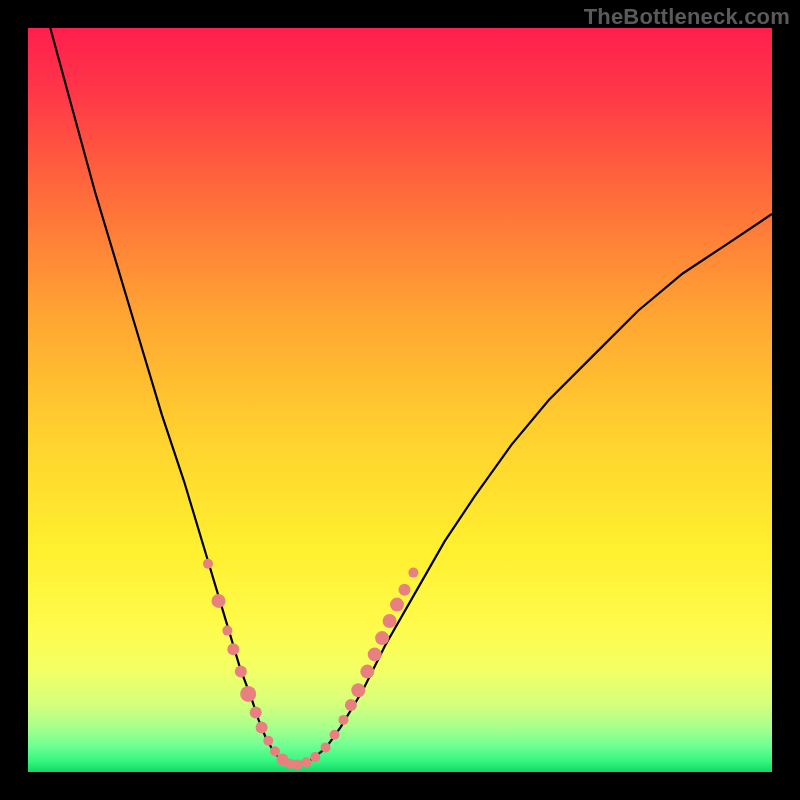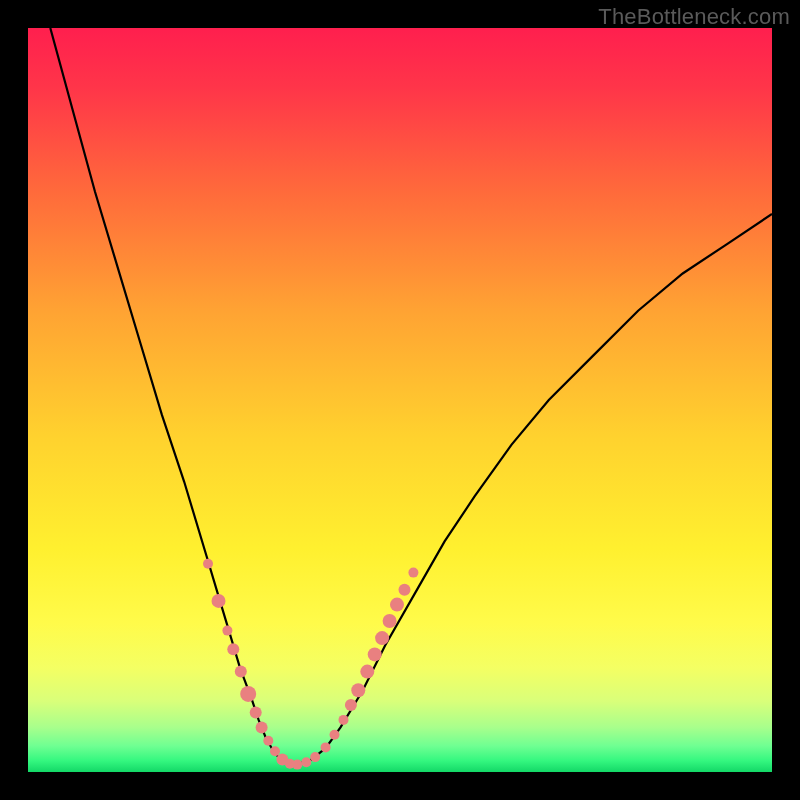--- a/index.html
+++ b/index.html
@@ -30,21 +30,21 @@
   .gradient {
     position: absolute;
     inset: 0;
   }
   .watermark {
     position: absolute;
     top: 4px;
     right: 10px;
     color: #5a5a5a;
     font-size: 22px;
-    font-weight: 400;
+    font-weight: 700;
     letter-spacing: 0.2px;
   }
   svg.curve {
     position: absolute;
     inset: 0;
   }
 </style>
 </head>
 <body>
 

